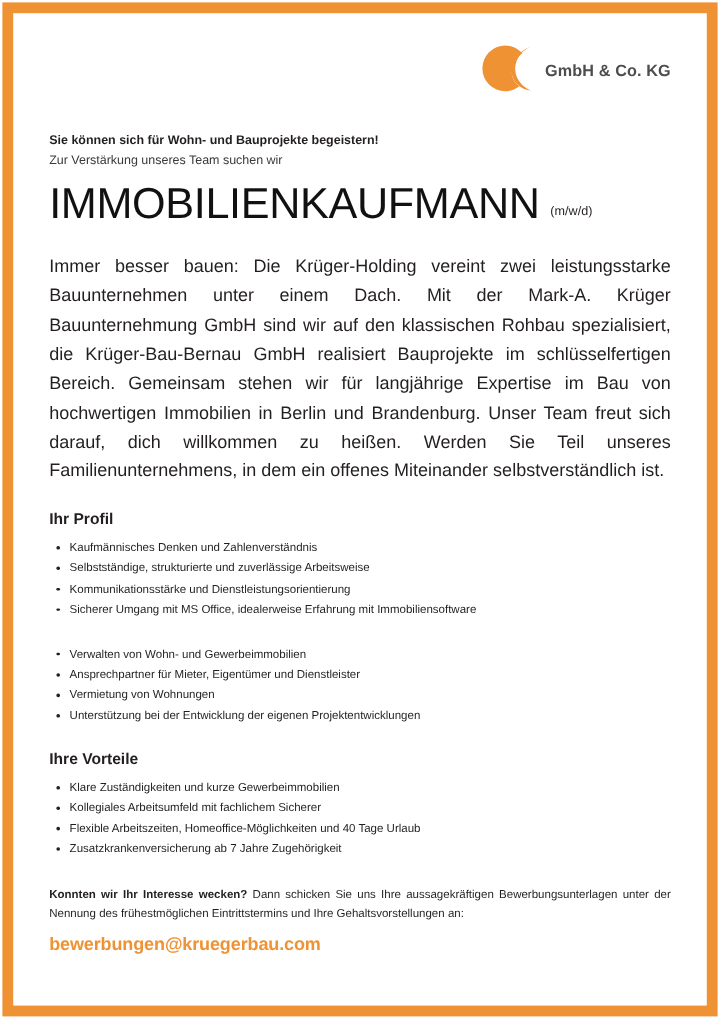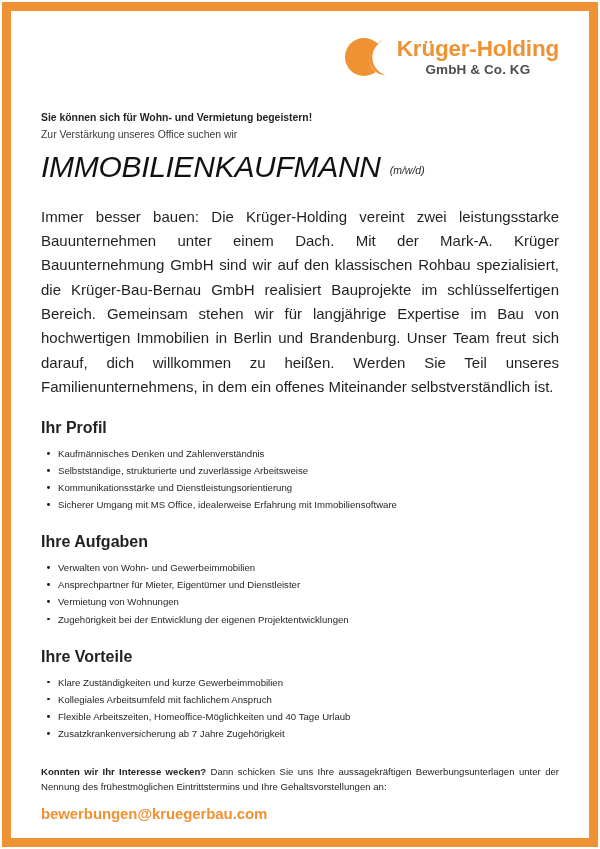--- a/index.html
+++ b/index.html
@@ -97,52 +97,50 @@
     line-height: 1.5;
     margin-top: 1px;
   }
 
   .headline-row {
     display: flex;
     align-items: baseline;
     margin-top: 9px;
   }
   .headline {
-    font-size: 30px;
+    font-size: 36px;
     font-weight: normal;
     letter-spacing: -0.3px;
     color: #111111;
     line-height: 1.05;
-    font-style: italic;
   }
   .headline-suffix {
     font-size: 10.5px;
     font-weight: normal;
     color: #231f20;
     margin-left: 9px;
     position: relative;
     top: -3px;
-    font-style: italic;
   }
 
   
   .body-para {
     margin-top: 22px;
     font-size: 15px;
     line-height: 1.62;
     text-align: justify;
     color: #231f20;
   }
 
   
   .section {
     margin-top: 20px;
   }
   .section-title {
-    font-size: 16px;
+    font-size: 13px;
     font-weight: bold;
     color: #231f20;
     margin-bottom: 8px;
   }
   ul.bullets {
     list-style: none;
     margin: 0;
     padding: 0;
   }
   ul.bullets li {
@@ -198,29 +196,28 @@
       <svg class="logo-mark" viewBox="0 0 44 44" aria-hidden="true">
         <defs>
           <clipPath id="swooshClip">
             <path d="M0,0 H44 V44 H0 Z M44,4 C31,9 25,18 25.5,26 C26,34 33,40 44,41 Z"></path>
           </clipPath>
         </defs>
         <circle cx="20" cy="22" r="19" fill="#ef9234" clip-path="url(#swooshClip)"></circle>
         <path d="M41.5,3.5 C32,8 27.5,16.5 28.5,24.5 C29.3,31.3 34,37 41.5,40.5 C34.5,40 27.5,35 25.6,27.5 C23.4,19 29.5,8.5 41.5,3.5 Z" fill="#ef9234"></path>
       </svg>
       <div class="logo-text">
-        <div class="logo-name">Krüger-Holding</div>
         <div class="logo-sub">GmbH &amp; Co. KG</div>
       </div>
     </div>
 
     
     <div class="tagline-wrap">
-      <div class="tagline-strong">Sie können sich für Wohn- und Vermietung begeistern!</div>
-      <div class="tagline-sub">Zur Verstärkung unseres Office suchen wir</div>
+      <div class="tagline-strong">Sie können sich für Wohn- und Bauprojekte begeistern!</div>
+      <div class="tagline-sub">Zur Verstärkung unseres Team suchen wir</div>
     </div>
 
     
     <div class="headline-row">
       <div class="headline">IMMOBILIENKAUFMANN</div>
       <div class="headline-suffix">(m/w/d)</div>
     </div>
 
     
     <div class="body-para">Immer besser bauen: Die Krüger-Holding vereint zwei leistungsstarke Bauunternehmen unter einem Dach. Mit der Mark-A. Krüger Bauunternehmung GmbH sind wir auf den klassischen Rohbau spezialisiert, die Krüger-Bau-Bernau GmbH realisiert Bauprojekte im schlüsselfertigen Bereich. Gemeinsam stehen wir für langjährige Expertise im Bau von hochwertigen Immobilien in Berlin und Brandenburg. Unser Team freut sich darauf, dich willkommen zu heißen. Werden Sie Teil unseres Familienunternehmens, in dem ein offenes Miteinander selbstverständlich ist.</div>
@@ -230,34 +227,33 @@
       <div class="section-title">Ihr Profil</div>
       <ul class="bullets">
         <li>Kaufmännisches Denken und Zahlenverständnis</li>
         <li>Selbstständige, strukturierte und zuverlässige Arbeitsweise</li>
         <li>Kommunikationsstärke und Dienstleistungsorientierung</li>
         <li>Sicherer Umgang mit MS Office, idealerweise Erfahrung mit Immobiliensoftware</li>
       </ul>
     </div>
 
     <div class="section">
-      <div class="section-title">Ihre Aufgaben</div>
       <ul class="bullets">
         <li>Verwalten von Wohn- und Gewerbeimmobilien</li>
         <li>Ansprechpartner für Mieter, Eigentümer und Dienstleister</li>
         <li>Vermietung von Wohnungen</li>
-        <li>Zugehörigkeit bei der Entwicklung der eigenen Projektentwicklungen</li>
+        <li>Unterstützung bei der Entwicklung der eigenen Projektentwicklungen</li>
       </ul>
     </div>
 
     <div class="section">
       <div class="section-title">Ihre Vorteile</div>
       <ul class="bullets">
         <li>Klare Zuständigkeiten und kurze Gewerbeimmobilien</li>
-        <li>Kollegiales Arbeitsumfeld mit fachlichem Anspruch</li>
+        <li>Kollegiales Arbeitsumfeld mit fachlichem Sicherer</li>
         <li>Flexible Arbeitszeiten, Homeoffice-Möglichkeiten und 40 Tage Urlaub</li>
         <li>Zusatzkrankenversicherung ab 7 Jahre Zugehörigkeit</li>
       </ul>
     </div>
 
     
     <div class="closing">
       <b>Konnten wir Ihr Interesse wecken?</b><span> Dann schicken Sie uns Ihre aussagekräftigen Bewerbungsunterlagen unter der Nennung des frühestmöglichen Eintrittstermins und Ihre Gehaltsvorstellungen an:</span>
     </div>
     <a href="#" class="email">bewerbungen@kruegerbau.com</a>

